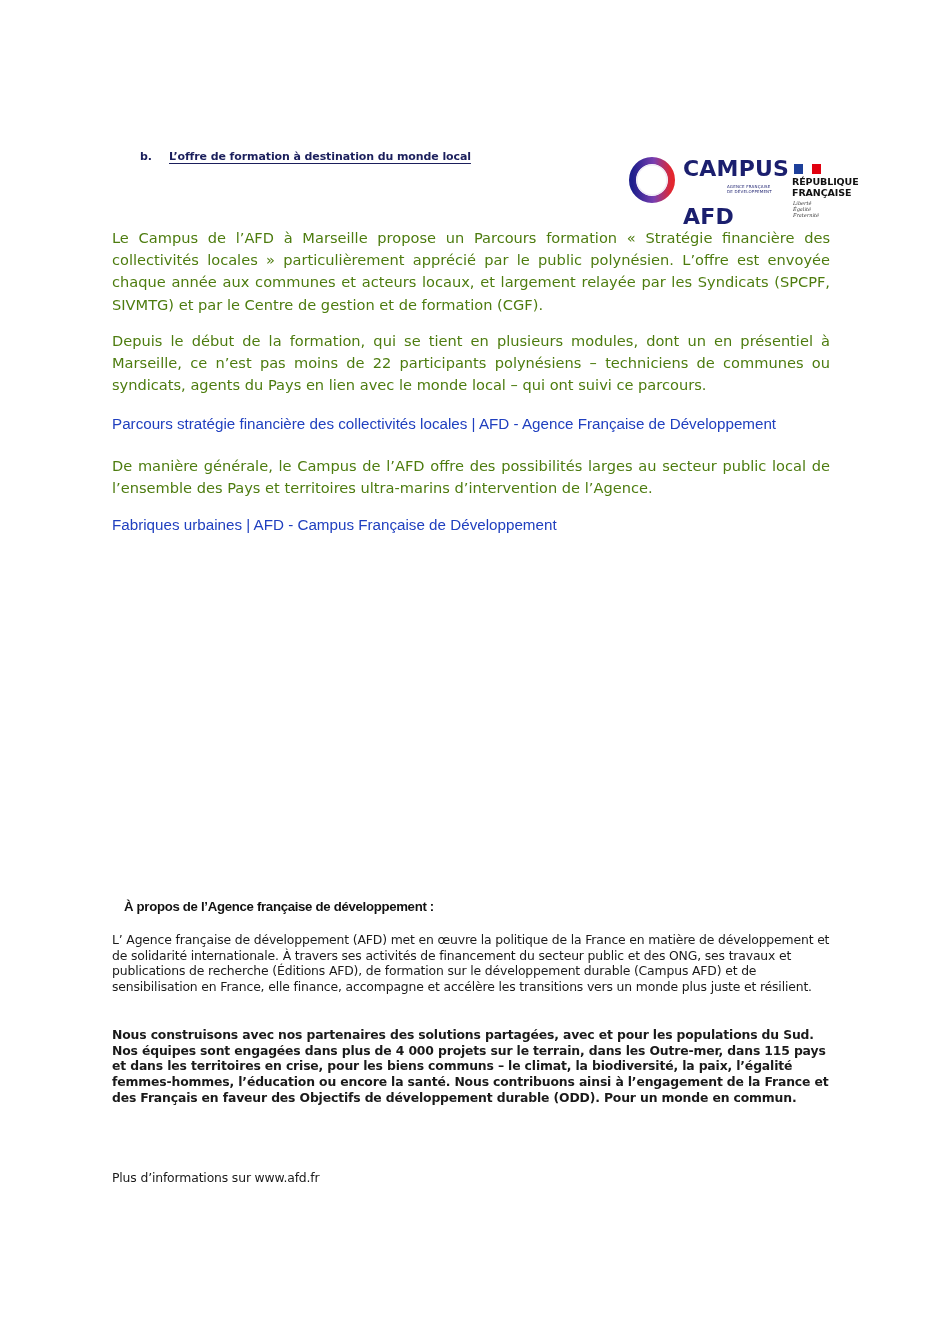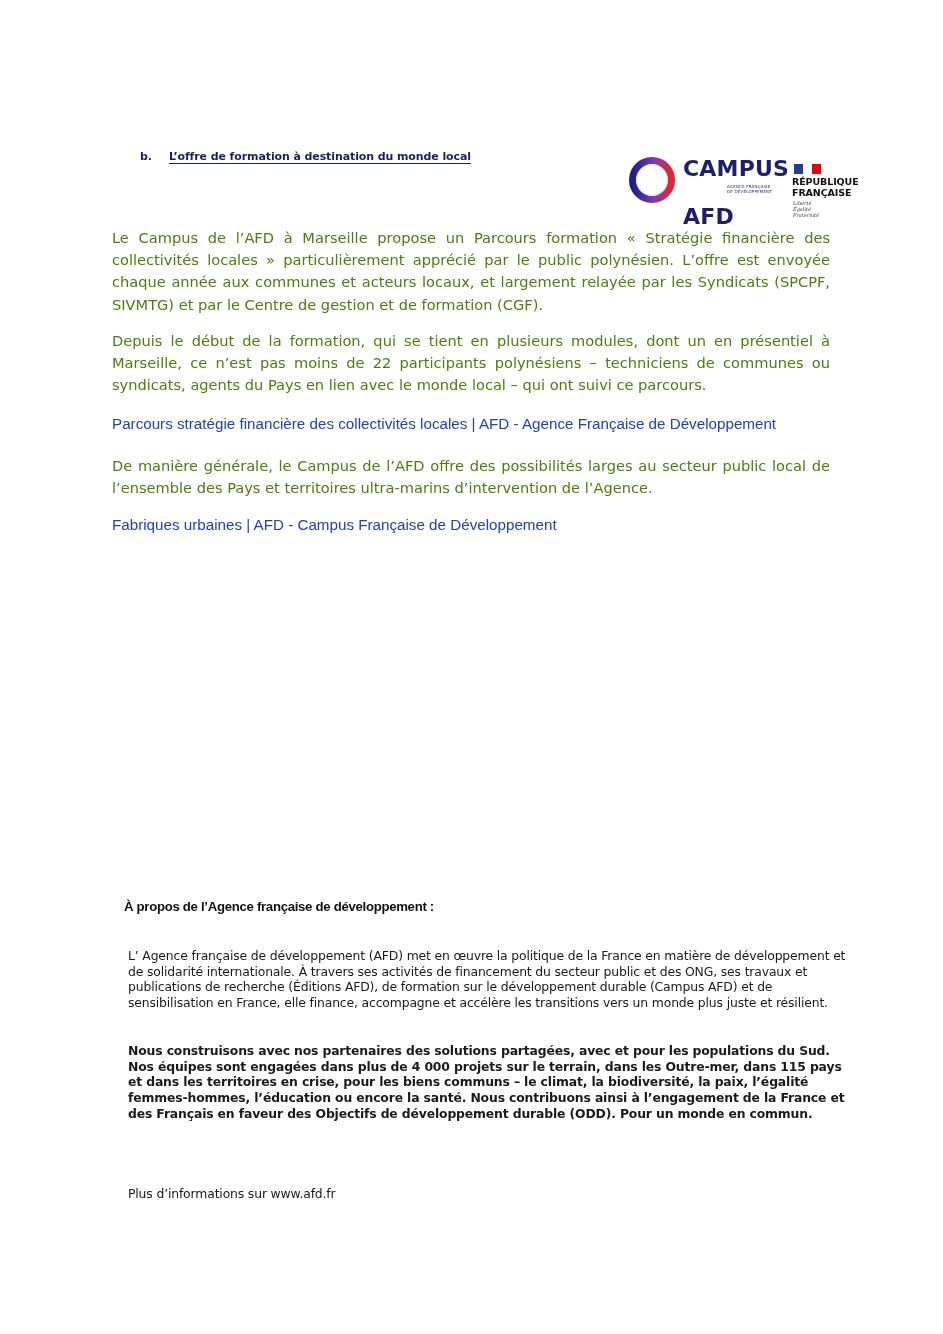--- a/index.html
+++ b/index.html
@@ -38,21 +38,21 @@
     .p3 { top: 455px; }
     .link { position: absolute; left: 112px; font-family: "Liberation Sans", sans-serif; font-size: 15.2px;
             color: #1f3fbf; text-underline-offset: 2px; white-space: nowrap; }
     .l1 { top: 415px; }
     .l2 { top: 516px; }
 
     
     .about-title { position: absolute; left: 112px; top: 899px; font-family: "Liberation Sans", sans-serif;
                    font-weight: bold; font-size: 13.2px; color: #111; white-space: nowrap; letter-spacing: -0.3px; margin-left: 12px; }
     .small { position: absolute; left: 112px; width: 720px; font-size: 12.4px; line-height: 15.7px;
-             color: #1a1a1a; margin: 16px; letter-spacing: -0.15px; }
+             color: #1a1a1a; margin: 0; letter-spacing: -0.15px; }
     .a1 { top: 932px; }
     .a2 { top: 1027px; font-weight: bold; }
     .a3 { top: 1170px; }
   </style>
 </head>
 <body>
 
 <div class="page">
 
   <div class="heading">

